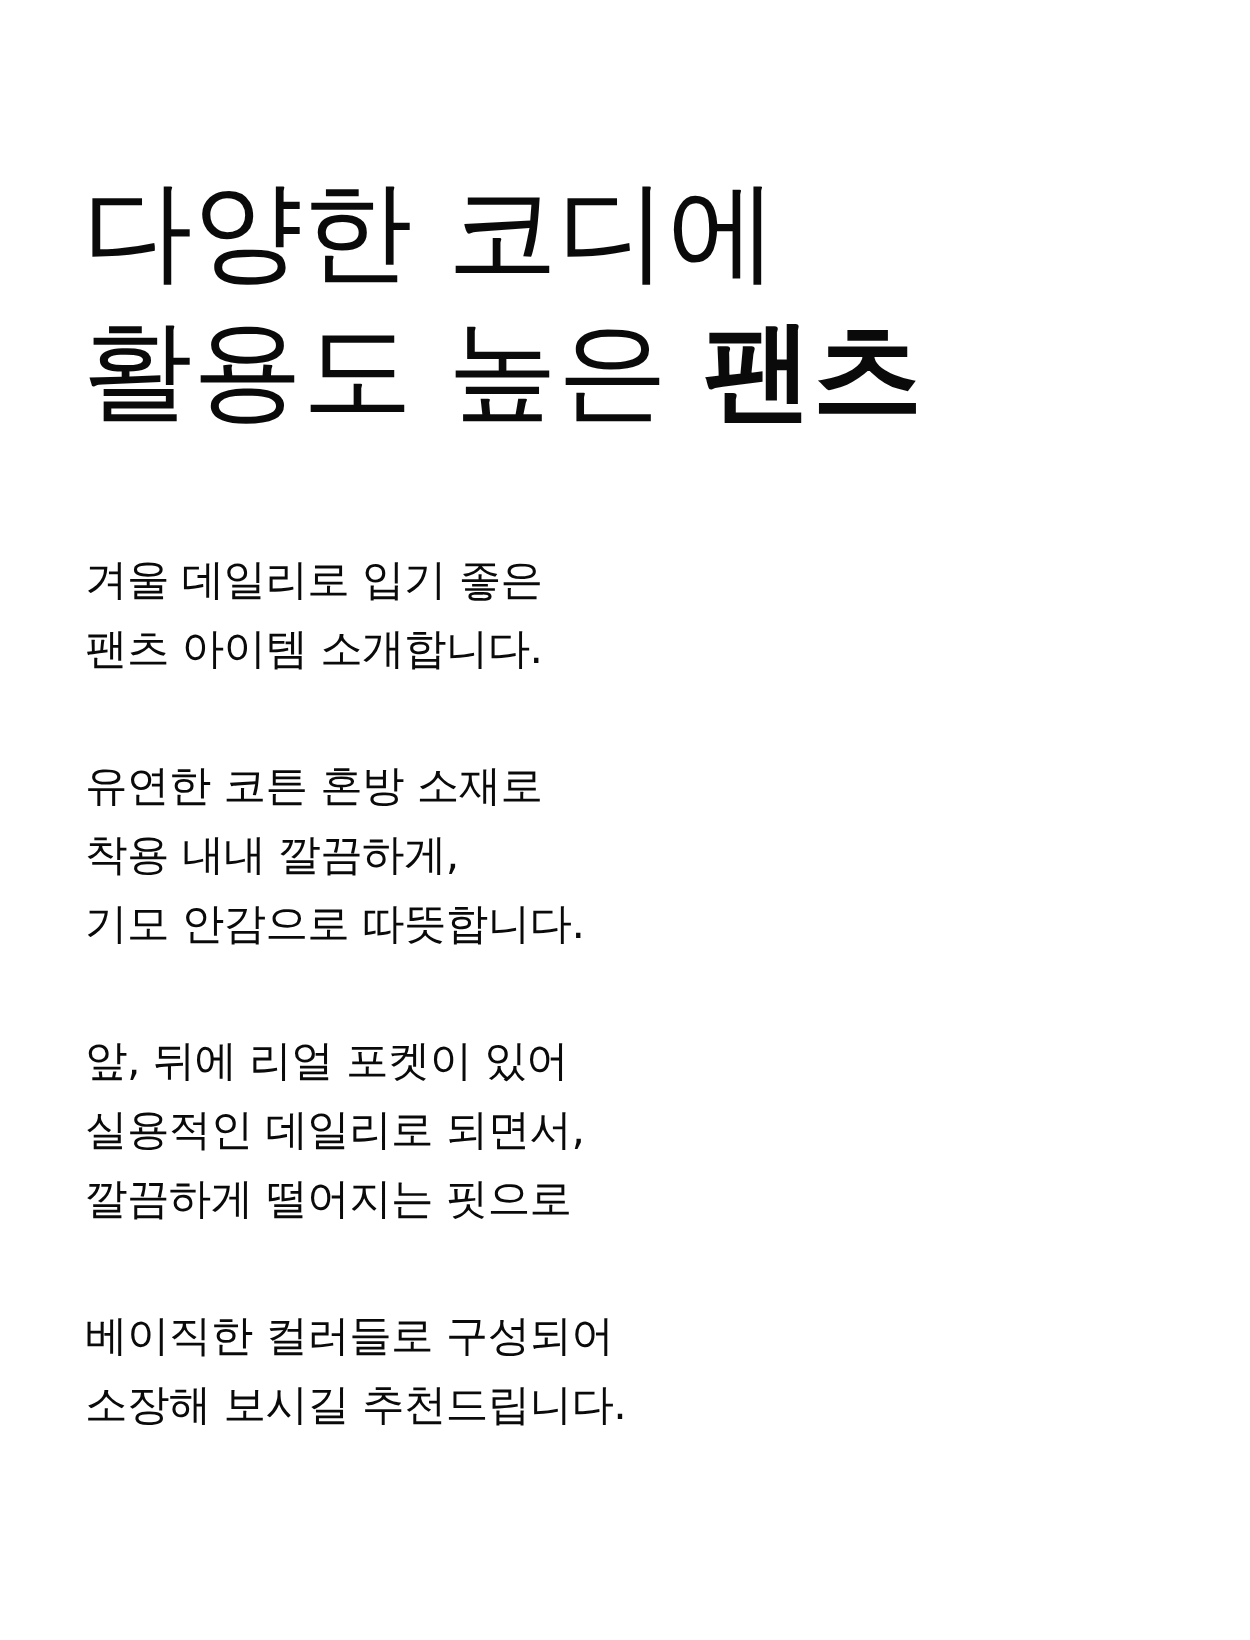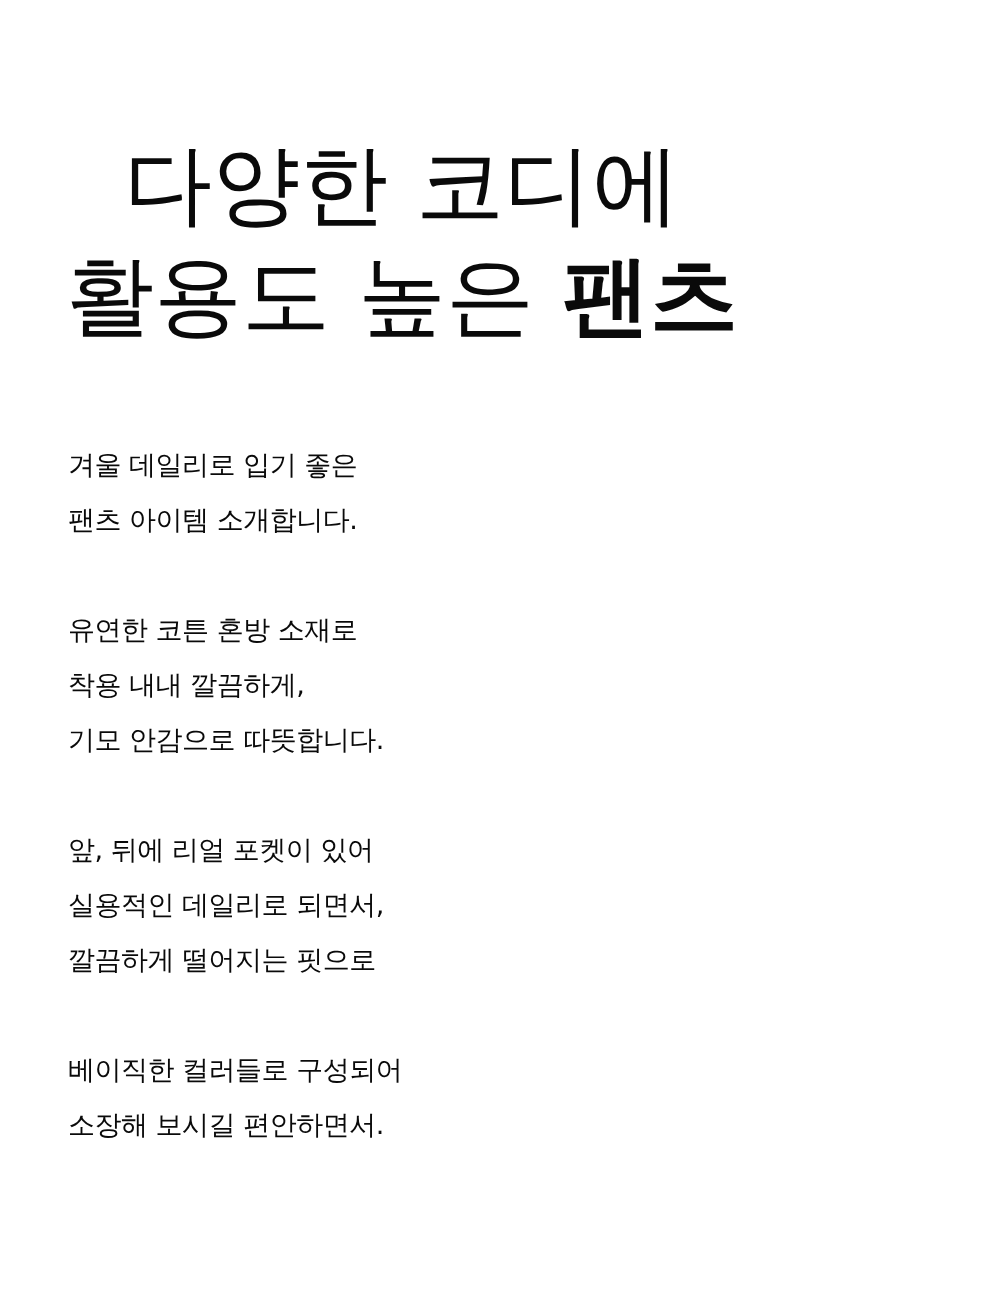--- a/index.html
+++ b/index.html
@@ -22,32 +22,31 @@
     font-family: "DejaVu Serif", "Liberation Serif", serif;
     font-weight: 400;
     font-size: 88px;
     line-height: 110px;
     letter-spacing: 0px;
     color: #0a0a0a;
     white-space: nowrap;
   }
   .heading .h-line {
     display: block;
-    text-align: center;
   }
   .heading .h-em {
     font-weight: 700;
   }
   .body-copy {
     position: absolute;
     left: 68px;
     top: 437px;
     font-family: "DejaVu Sans", "Liberation Sans", sans-serif;
     font-weight: 400;
-    font-size: 27px;
+    font-size: 34px;
     line-height: 55px;
     letter-spacing: -0.5px;
     color: #0a0a0a;
   }
   .body-copy p {
     margin: 0 0 55px 0;
     white-space: nowrap;
   }
   .body-copy p:last-child {
     margin-bottom: 12px;
@@ -77,18 +76,18 @@
     </p>
 
     <p>
       <span>앞, 뒤에 리얼 포켓이 있어</span><br>
       <span>실용적인 데일리로 되면서,</span><br>
       <span>깔끔하게 떨어지는 핏으로</span><br>
     </p>
 
     <p>
       <span>베이직한 컬러들로 구성되어</span><br>
-      <span>소장해 보시길 편안하면서.</span>
+      <span>소장해 보시길 추천드립니다.</span>
     </p>
 
   </div>
 
 </div>
 
 </body></html>

